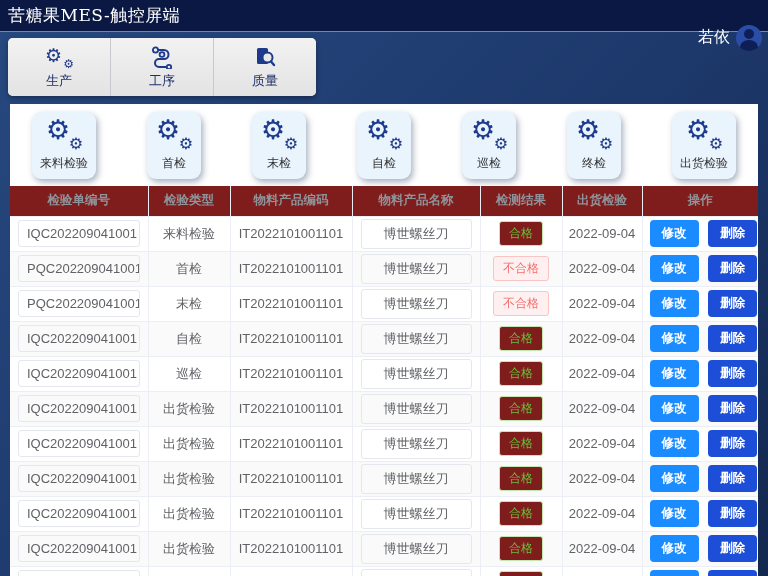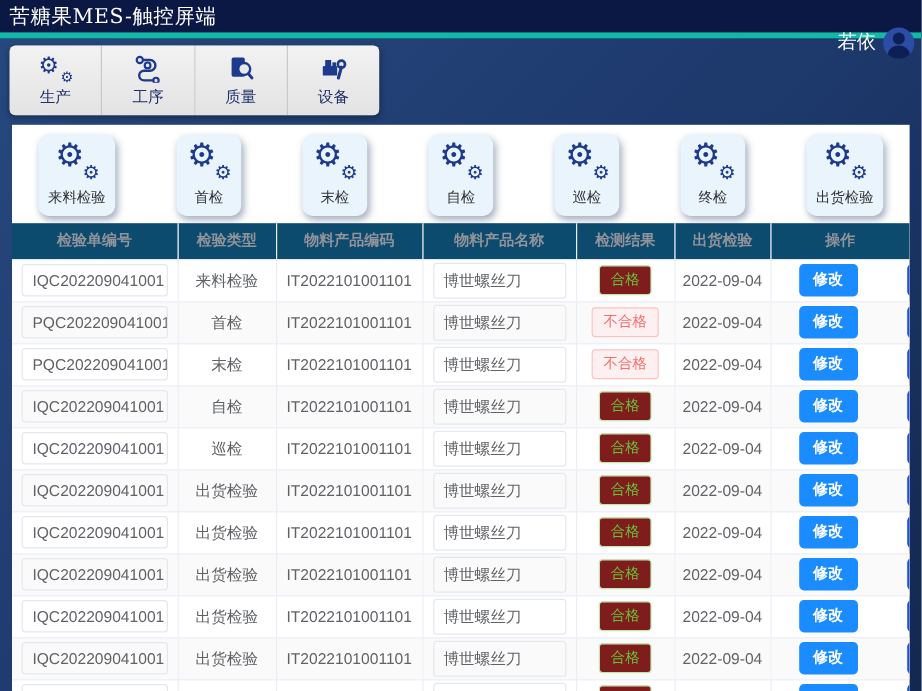--- a/index.html
+++ b/index.html
@@ -6,21 +6,21 @@
   html,body { width:768px; height:576px; overflow:hidden; }
   body {
     font-family:"Liberation Sans","DejaVu Sans",sans-serif;
     background:linear-gradient(135deg,#27497f 0%,#1d386b 55%,#13284f 100%);
     position:relative;
   }
 
   
   .topbar {
     position:absolute; top:0; left:0; right:0; height:32px;
-    background:#0a1843; border-bottom:5px solid #14b8a6;
+    background:#0a1843; border-bottom:1px solid #14b8a6;
     display:flex; align-items:center; color:#fff;
     font-family:"DejaVu Serif","Liberation Serif",serif;
   }
   .topbar .app-title { position:absolute; left:8px; font-size:17px; letter-spacing:.5px; }
   .topbar .station-title { width:100%; text-align:center; font-size:17px; }
   .topbar .userbox { position:absolute; right:6px; display:flex; align-items:center; gap:6px;margin-top:44px; }
   .topbar .username { font-size:16px; }
   .avatar {
     width:26px; height:26px; border-radius:50%; background:#2b4da6;
     position:relative; overflow:hidden;
@@ -63,45 +63,45 @@
   .gear-wrap { position:relative; display:inline-block; width:36px; height:34px; color:#1e3a8c; }
   .gear-big { position:absolute; left:0; top:-2px; font-size:27px; font-family:"DejaVu Sans",sans-serif; }
   .gear-small { position:absolute; right:-1px; bottom:-3px; font-size:16px; font-family:"DejaVu Sans",sans-serif; }
   .qc-label { display:block; font-size:12px; color:#333; margin-top:1px; white-space:nowrap; }
 
   
   .tbl { width:100%; border-collapse:collapse; table-layout:fixed; margin-top:6px; }
   .tbl th {
     height:30px; font-size:12.5px; color:#909399; font-weight:bold;
     border-bottom:1px solid #ebeef5; border-right:1px solid #ebeef5;
-    background:#0c4a6e; text-align:center;
+    background:#7f1d1d; text-align:center;
   }
   .tbl th:last-child, .tbl td:last-child { border-right:none; }
   .tbl td {
     height:35px; font-size:13px; color:#606266; text-align:center;
     border-bottom:1px solid #ebeef5; border-right:1px solid #ebeef5;
     padding:0 4px; overflow:hidden; white-space:nowrap;
   }
   tr.striped td { background:#fafafa; }
   .cell-box {
     display:block; margin:0 4px; border:1px solid #e4e7ed; border-radius:3px;
-    padding:5px 8px; text-align:left; font-size:13px; color:#606266;
+    padding:5px 8px; text-align:center; font-size:13px; color:#606266;
     background:#fff; white-space:nowrap; overflow:hidden;
   }
   tr.striped .cell-box { background:#fafafa; }
 
   .badge {
     display:inline-block; font-size:12px; padding:3px 9px; border-radius:3px; border:1px solid;
   }
   .badge.pass { color:#67c23a; background:#7f1d1d; border-color:#c2e7b0; }
   .badge.fail { color:#f56c6c; background:#fef0f0; border-color:#fbc4c4; }
 
   .btn {
     display:inline-block; border:none; border-radius:4px; color:#fff;
-    font-size:12.5px; font-weight:bold; padding:5px 12px; margin:0 19px;
+    font-size:12.5px; font-weight:bold; padding:5px 12px; margin:0 3px;
     cursor:pointer; font-family:inherit;
   }
   .btn-edit { background:#1a8cff; }
   .btn-del  { background:#1d4ed8; }
 
   
   col.c1{width:138px} col.c2{width:82px} col.c3{width:122px}
   col.c4{width:128px} col.c5{width:82px} col.c6{width:80px} col.c7{width:116px}
 
   svg { display:block; }
@@ -143,32 +143,20 @@
   </div>
   <div class="tab">
     <span class="tab-icon">
       <svg width="24" height="24" viewBox="0 0 24 24">
         <rect x="4" y="3" width="11" height="16" rx="1.5" fill="#1e3a8c"></rect>
         <circle cx="14.5" cy="12.5" r="5" fill="#e8e8e8" stroke="#1e3a8c" stroke-width="2"></circle>
         <line x1="18" y1="16.5" x2="21" y2="20" stroke="#1e3a8c" stroke-width="2.4" stroke-linecap="round"></line>
       </svg>
     </span>
     <span class="tab-label">质量</span>
-  </div>
-  <div class="tab">
-    <span class="tab-icon">
-      <svg width="24" height="24" viewBox="0 0 24 24">
-        <rect x="3" y="10" width="12" height="8" rx="1" fill="#1e3a8c"></rect>
-        <rect x="5" y="5" width="5" height="5" fill="#1e3a8c"></rect>
-        <rect x="11" y="7" width="3" height="3" fill="#1e3a8c"></rect>
-        <circle cx="18.5" cy="8.5" r="3" fill="none" stroke="#1e3a8c" stroke-width="2.2"></circle>
-        <line x1="18.5" y1="11" x2="16" y2="20" stroke="#1e3a8c" stroke-width="2.6" stroke-linecap="round"></line>
-      </svg>
-    </span>
-    <span class="tab-label">设备</span>
   </div>
 </div>
 
 <div class="panel">
 
   <div class="qc-row">
       <div class="qc-card">
     <span class="gear-wrap">
       <span class="gear-big">⚙</span><span class="gear-small">⚙</span>
     </span>

